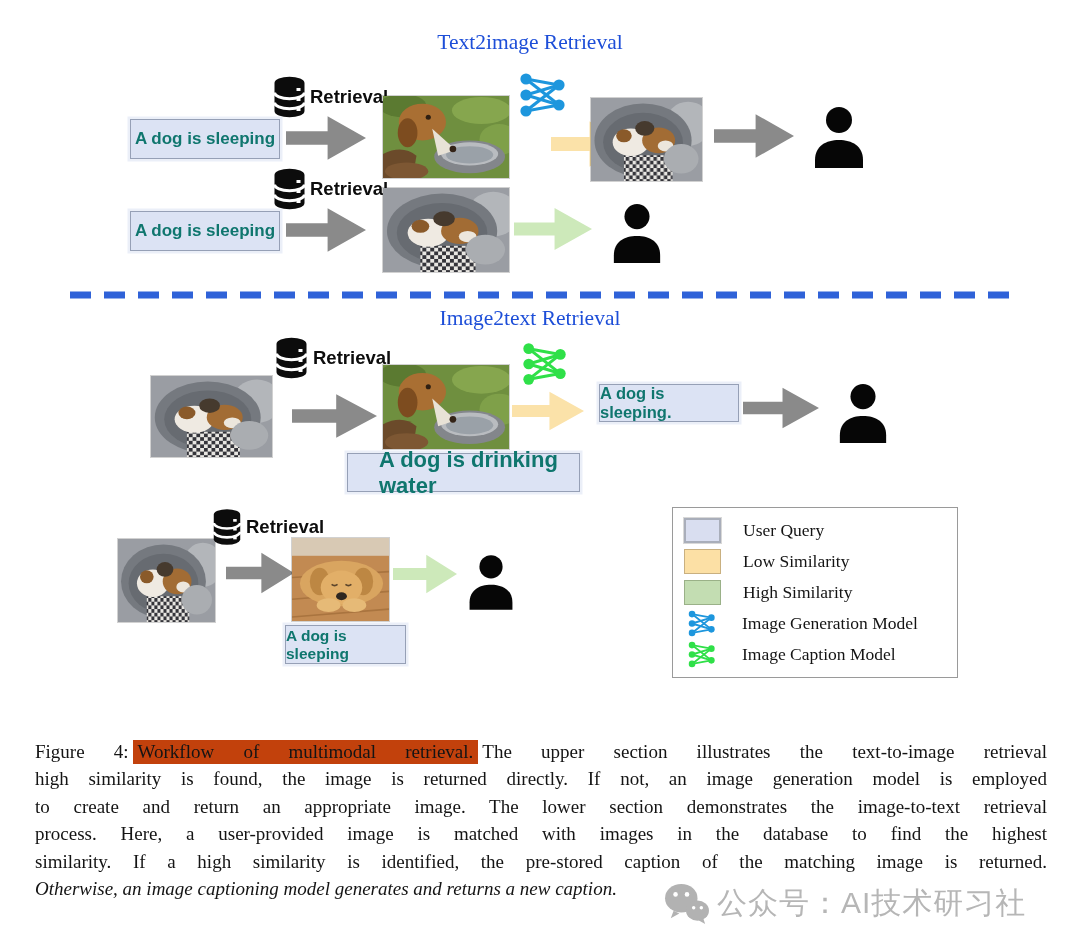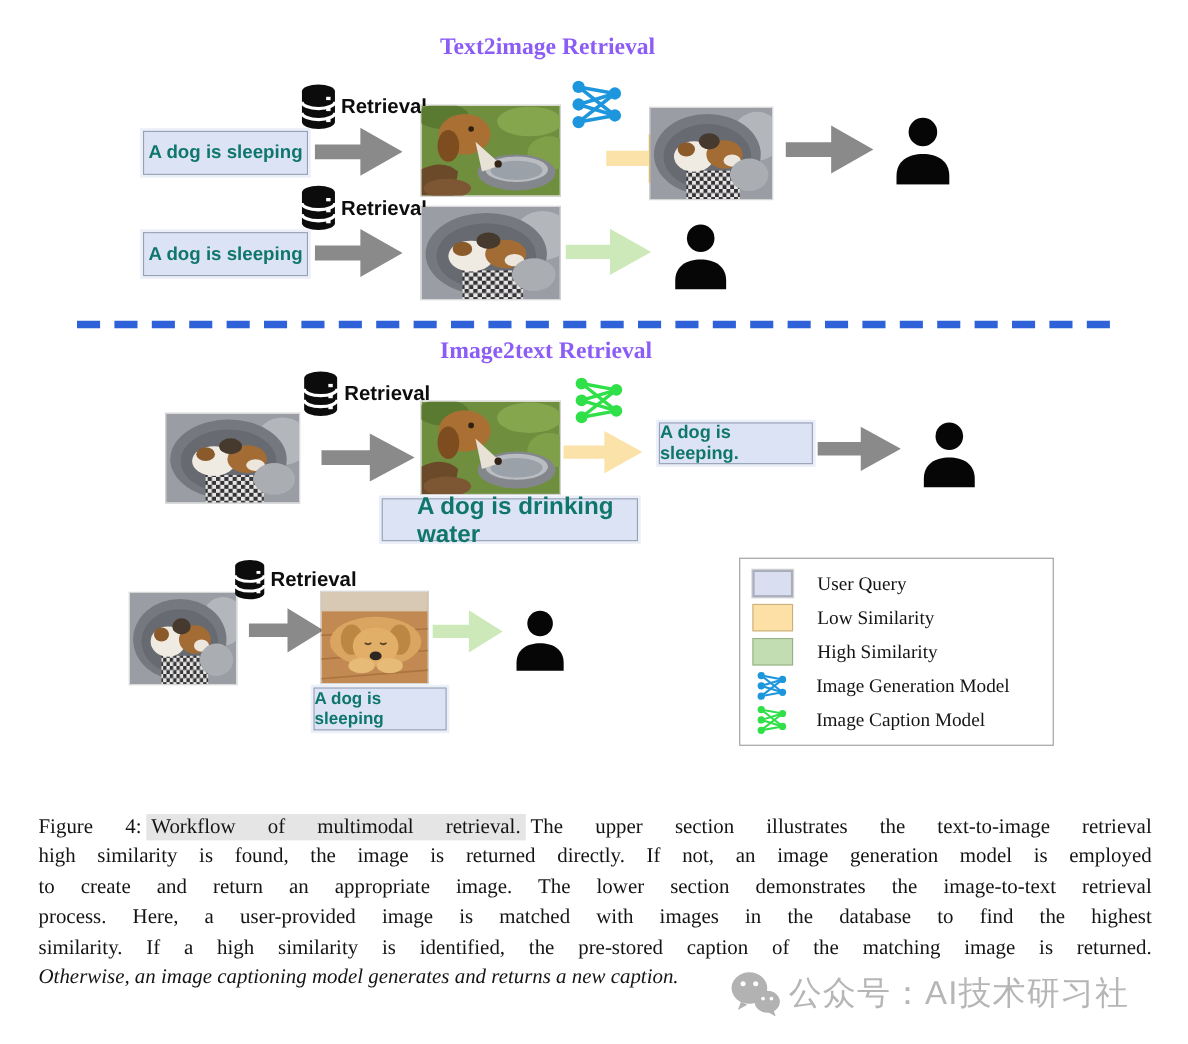--- a/index.html
+++ b/index.html
@@ -1,38 +1,38 @@
 <!DOCTYPE html>
 <html><head>
 <meta charset="utf-8">
 <style>
   html,body{margin:0;padding:0;background:#ffffff;}
   #canvas{position:relative;width:1080px;height:949px;background:#ffffff;overflow:hidden;
           font-family:"Liberation Sans",sans-serif;}
   .abs{position:absolute;}
-  .sectitle{font-family:"Liberation Serif",serif;font-size:21.5px;color:#8b5cf6;text-align:left;white-space:nowrap;font-weight:bold;}
+  .sectitle{font-family:"Liberation Serif",serif;font-size:21.5px;color:#1d4ed8;text-align:center;white-space:nowrap;}
   .qbox{background:#dce3f4;border:1.3px solid #96a0b6;border-radius:0;
         display:flex;align-items:center;justify-content:center;
         font-family:"Liberation Sans",sans-serif;font-weight:700;color:#0f766e;
         box-shadow:0 0 0 2.5px rgba(210,219,240,0.45);}
   .retlabel{font-family:"Liberation Sans",sans-serif;font-weight:700;font-size:18.5px;color:#0d0d0d;white-space:nowrap;}
   .photo{display:block;border:1px solid rgba(0,0,0,0.18);box-sizing:border-box;}
   .legend{border:1px solid #9a9a9a;background:#ffffff;box-sizing:border-box;
           display:flex;flex-direction:column;justify-content:space-around;padding:7px 0 7px 11px;}
   .legend-row{display:flex;align-items:center;gap:22px;height:30px;}
   .legend-label{font-family:"Liberation Serif",serif;font-size:17.5px;color:#141414;white-space:nowrap;}
   .swatch{width:37px;height:25px;box-sizing:border-box;}
   .sw-query{background:#d9def0;border:2px solid #a9aeba;box-shadow:0 0 0 1px #d8d8d8;}
   .sw-low{background:#fce0a5;border:1px solid #c9b080;}
   .sw-high{background:#c3ddb2;border:1px solid #9ab188;}
   .caption-wrap{position:absolute;left:35px;top:738px;width:1012px;z-index:2;
     font-family:"Liberation Serif",serif;font-size:19px;line-height:27.4px;color:#141414;}
   .cap-line{text-align:justify;text-align-last:justify;}
   .cap-line.last{text-align-last:left;font-style:italic;}
-  .hl{background:#e5e5e5;padding:1px 5px 2px 5px;margin:0 4px;}
+  .hl{background:#c2410c;padding:1px 5px 2px 5px;margin:0 4px;}
   .watermark{position:absolute;left:664px;top:882px;display:flex;align-items:center;gap:7px;z-index:1;
     color:#b6b6b6;font-family:"Liberation Sans",sans-serif;font-size:30px;letter-spacing:1px;white-space:nowrap;}
   svg{display:block;}
 </style>
 </head>
 <body>
 
 <svg width="0" height="0" style="position:absolute" aria-hidden="true">
   <defs>
     <pattern id="checker" width="8" height="8" patternUnits="userSpaceOnUse">

